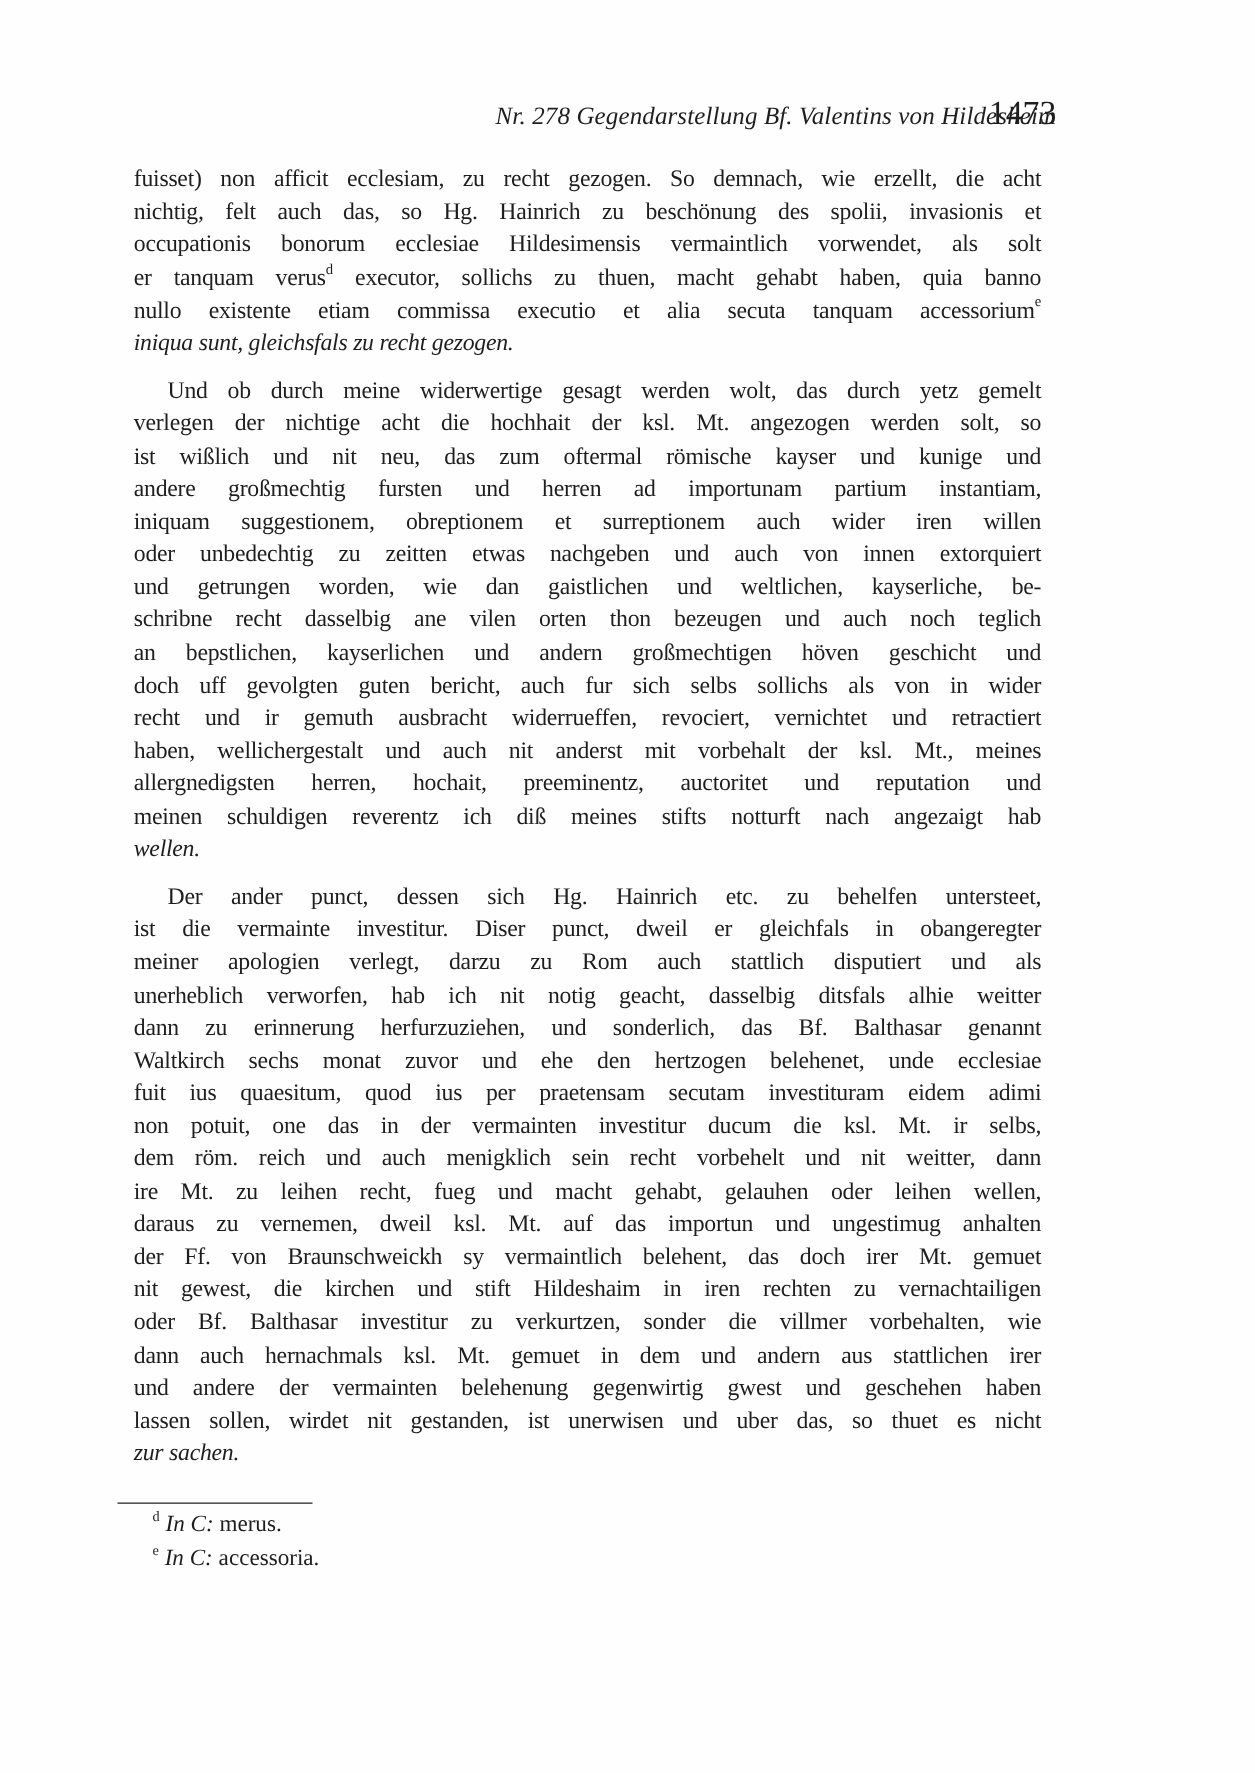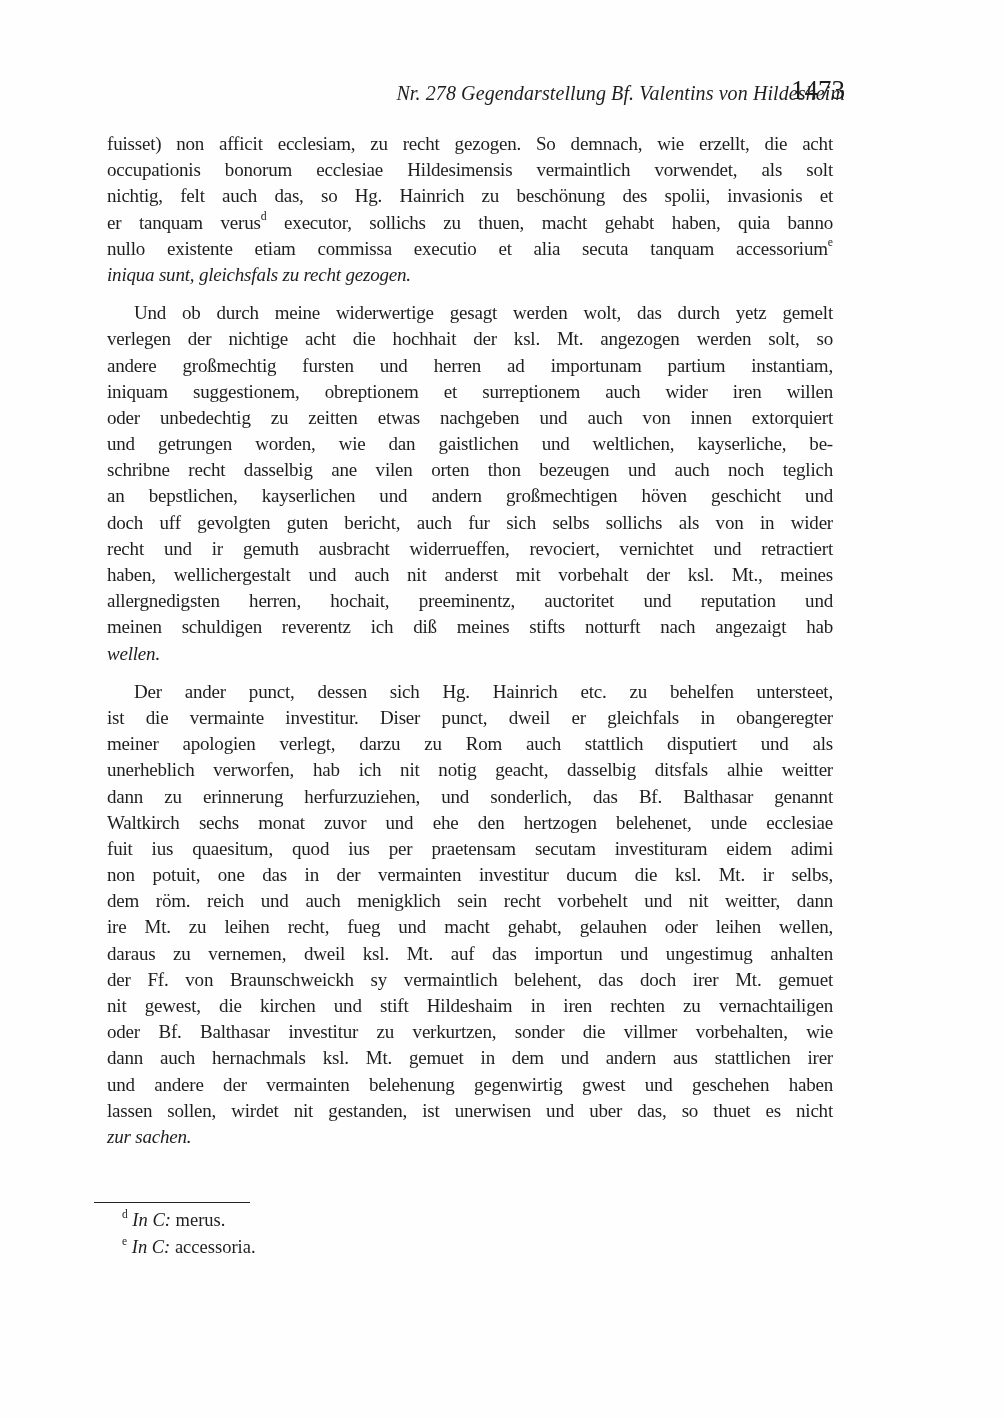--- a/index.html
+++ b/index.html
@@ -94,29 +94,30 @@
 <div class="page">
 
   <div class="running-header">
     <span class="header-title">Nr. 278 Gegendarstellung Bf. Valentins von Hildesheim</span>
     <span class="page-number">1473</span>
   </div>
 
   <div class="body-text">
       <div class="paragraph">
         <div class="line">fuisset) non afficit ecclesiam, zu recht gezogen. So demnach, wie erzellt, die acht</div>
+        <div class="line">nichtig, felt auch das, so Hg. Hainrich zu beschönung des spolii, invasionis et</div>
         <div class="line">occupationis bonorum ecclesiae Hildesimensis vermaintlich vorwendet, als solt</div>
-        <div class="line">nichtig, felt auch das, so Hg. Hainrich zu beschönung des spolii, invasionis et</div>
         <div class="line">er tanquam verus<sup>d</sup> executor, sollichs zu thuen, macht gehabt haben, quia banno</div>
         <div class="line">nullo existente etiam commissa executio et alia secuta tanquam accessorium<sup>e</sup></div>
         <div class="line end">iniqua sunt, gleichsfals zu recht gezogen.</div>
       </div>
       <div class="paragraph">
         <div class="line indent">Und ob durch meine widerwertige gesagt werden wolt, das durch yetz gemelt</div>
         <div class="line">verlegen der nichtige acht die hochhait der ksl. Mt. angezogen werden solt, so</div>
+        <div class="line">ist wißlich und nit neu, das zum oftermal römische kayser und kunige und</div>
         <div class="line">andere großmechtig fursten und herren ad importunam partium instantiam,</div>
         <div class="line">iniquam suggestionem, obreptionem et surreptionem auch wider iren willen</div>
         <div class="line">oder unbedechtig zu zeitten etwas nachgeben und auch von innen extorquiert</div>
         <div class="line">und getrungen worden, wie dan gaistlichen und weltlichen, kayserliche, be-</div>
         <div class="line">schribne recht dasselbig ane vilen orten thon bezeugen und auch noch teglich</div>
         <div class="line">an bepstlichen, kayserlichen und andern großmechtigen höven geschicht und</div>
         <div class="line">doch uff gevolgten guten bericht, auch fur sich selbs sollichs als von in wider</div>
         <div class="line">recht und ir gemuth ausbracht widerrueffen, revociert, vernichtet und retractiert</div>
         <div class="line">haben, wellichergestalt und auch nit anderst mit vorbehalt der ksl. Mt., meines</div>
         <div class="line">allergnedigsten herren, hochait, preeminentz, auctoritet und reputation und</div>

